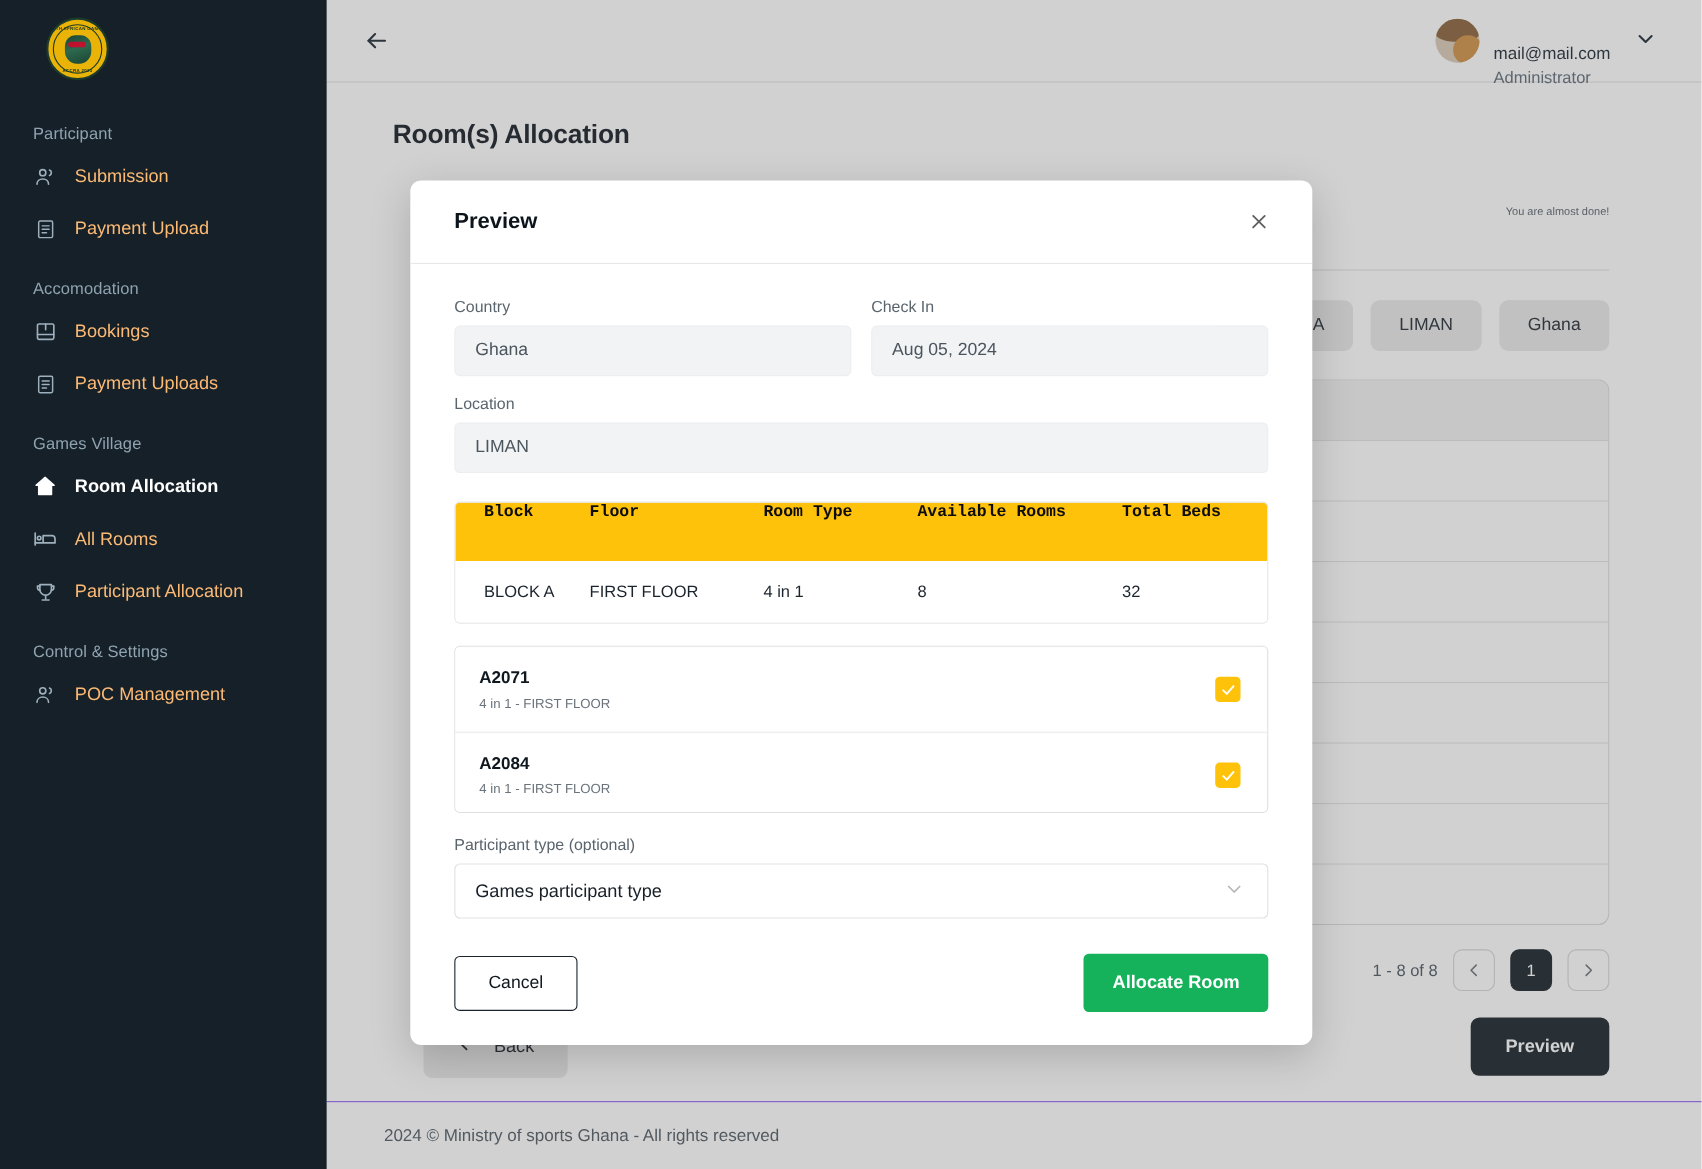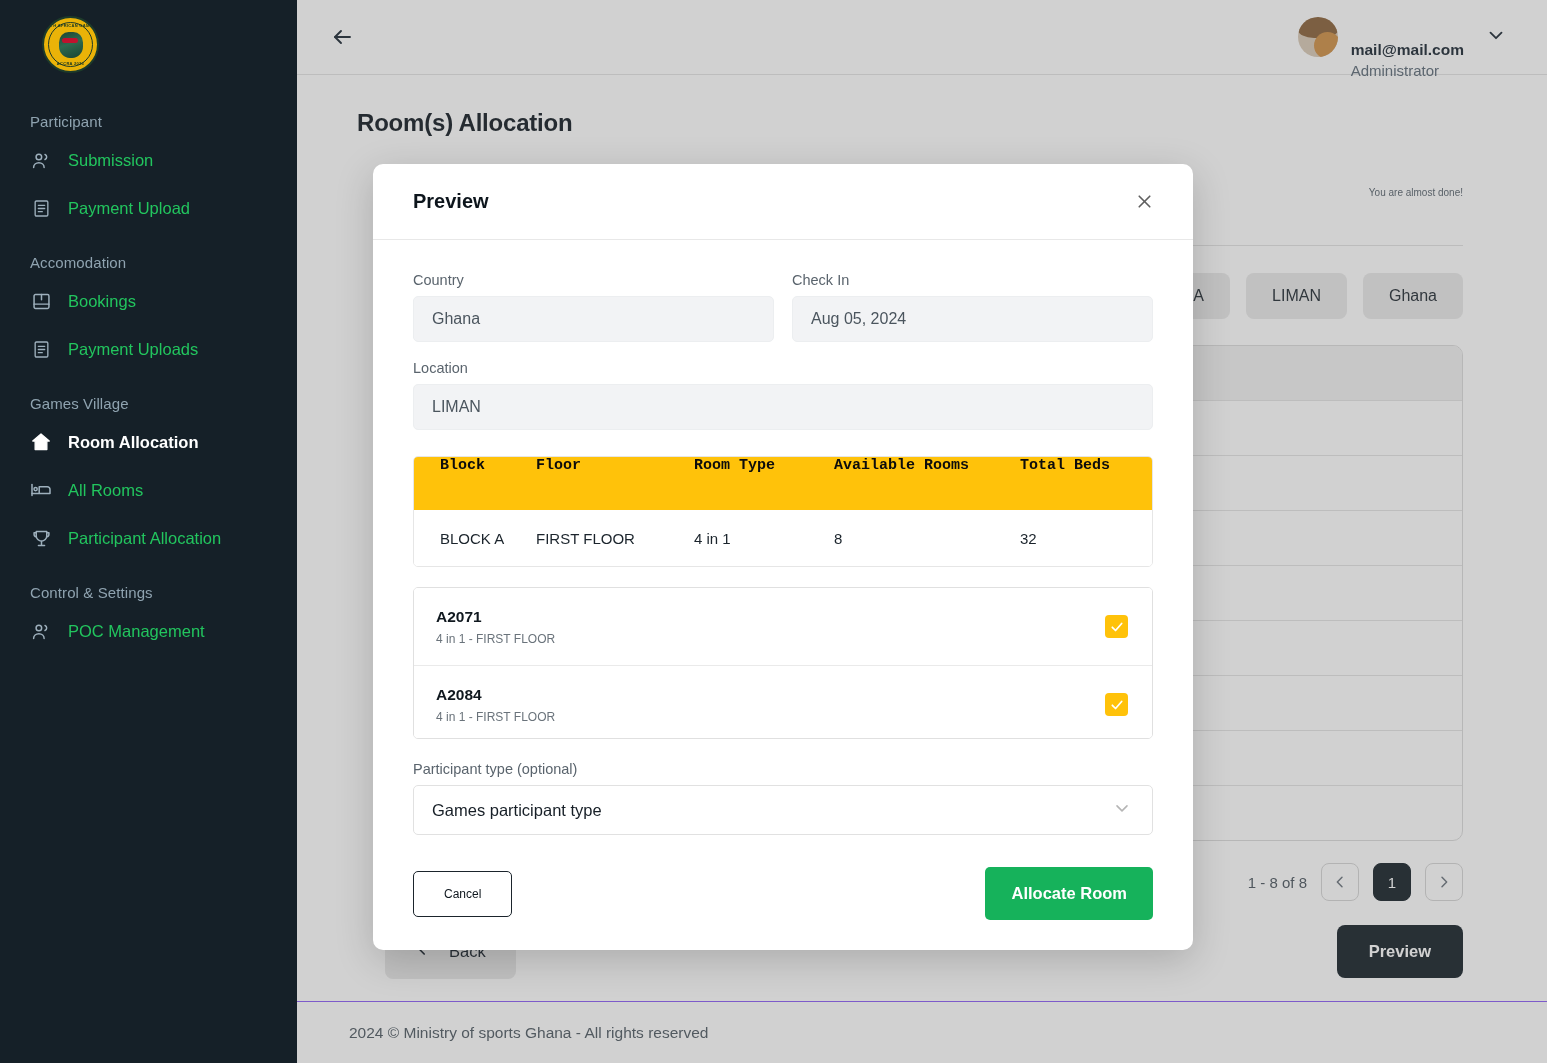--- a/index.html
+++ b/index.html
@@ -56,21 +56,21 @@
     color: #8fa3b0;
     font-size: 15px;
     padding: 0 0 6px 30px;
     margin-top: 22px;
     letter-spacing: .1px;
   }
   .nav-group-label:first-child { margin-top: 0; }
   .nav-item {
     display: flex; align-items: center; gap: 16px;
     height: 48px; padding-left: 30px;
-    color: #22c55e; font-size: 16.5px;
+    color: #fdba74; font-size: 16.5px;
     cursor: pointer;
   }
   .nav-item .ico { width: 22px; height: 22px; display: flex; align-items: center; justify-content: center; }
   .nav-item .ico svg { display: block; }
   .nav-item.active { color: #ffffff; font-weight: 600; }
   .nav-item.active .ico svg { stroke: #ffffff; fill: #ffffff; }
 
   
   .main {
     flex: 1; height: 1063px; position: relative;
@@ -99,21 +99,21 @@
   }
   .avatar::before {
     content:""; position:absolute; left:0; top:0; width:100%; height:52%;
     background:#8a6239; border-radius: 50% 50% 40% 40%;
   }
   .avatar::after {
     content:""; position:absolute; right:-3px; bottom:-2px; width:27px; height:27px;
     border-radius:50%; background:#cf8f45;
   }
   .user-meta { line-height: 1.35; }
-  .user-mail { font-size: 15.5px; color: #1b2733; font-weight: 700; margin-top: 48px; }
+  .user-mail { font-size: 15.5px; color: #1b2733; font-weight: 400; margin-top: 48px; }
   .user-role { font-size: 15px; color: #5d6b78; }
   .chev-down { margin-left: 8px; }
 
   .content { flex: 1; padding: 34px 56px 0 60px; position: relative; overflow: hidden; }
   .page-title { font-size: 24px; font-weight: 700; color: #111a22; letter-spacing: -.2px; }
 
   .panel {
     margin-top: 28px;
     background: #ffffff;
     border-radius: 10px;
@@ -279,21 +279,21 @@
     cursor: pointer; background: #fff;
   }
   .select .chev { color: #b5b5b5; }
 
   .modal-actions {
     display: flex; align-items: center; justify-content: space-between;
     margin-top: 32px;
   }
   .btn-cancel {
     background: #fff; border: 1px solid #1b242c; color: #0f171e;
-    border-radius: 5px; padding: 15px 30px; font-size: 12px; cursor: pointer;
+    border-radius: 5px; padding: 15px 30px; font-size: 16px; cursor: pointer;
     font-family: inherit;
   }
   .btn-allocate {
     background: #16b25b; border: none; color: #fff;
     border-radius: 5px; padding: 17px 26px; font-size: 16.5px; font-weight: 700;
     cursor: pointer; font-family: inherit;
   }
 </style>
 </head>
 <body>

